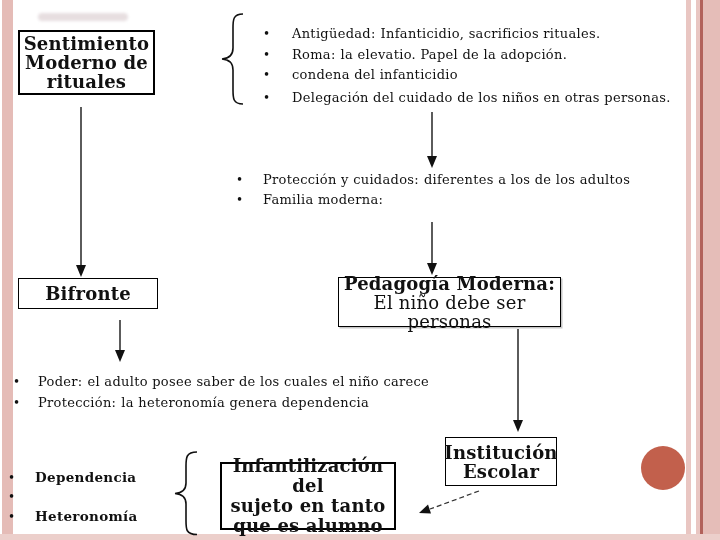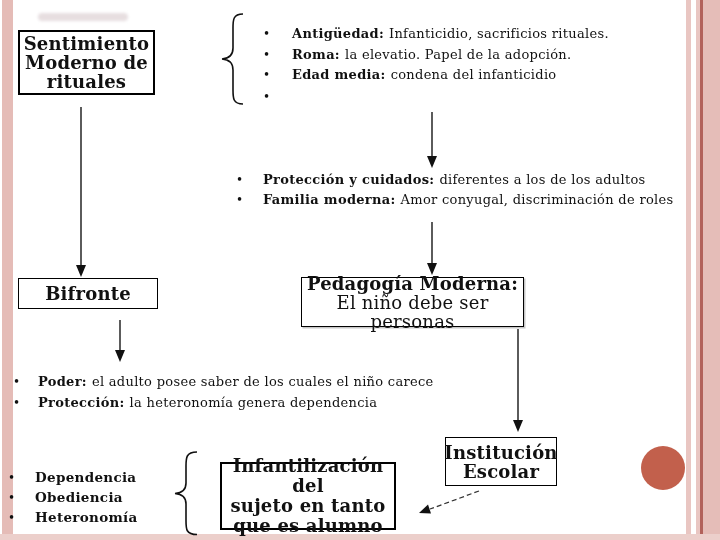--- a/index.html
+++ b/index.html
@@ -20,21 +20,21 @@
     display:flex;flex-direction:column;align-items:center;justify-content:center;
     text-align:center;font-weight:bold;font-size:18px;line-height:19px;
     letter-spacing:.2px;box-sizing:border-box;
   }
   .dbox.thick{border-width:2px;}
   .dbox .sub{font-weight:normal;}
   
   .blist{position:absolute;font-size:13px;letter-spacing:.3px;}
   .bitem{display:flex;align-items:baseline;}
   .bullet{display:inline-block;flex:0 0 auto;font-size:12px;}
-  .lbl{font-weight:bold;margin-right:5px;white-space:pre;}
+  .lbl{font-weight:normal;margin-right:5px;white-space:pre;}
   .lbl:empty{margin-right:0;}
   .txt{white-space:nowrap;}
   .blist.bold .txt,.blist.bold .lbl{font-weight:bold;}
   
   #connector-layer{position:absolute;left:0;top:0;pointer-events:none;}
 </style>
 </head>
 <body>
 
 <div class="vstripe" style="left:2px;width:11px;background:#E5BCB7;"></div>
@@ -72,21 +72,21 @@
 <div class="dbox thick" style="left:18px;top:30px;width:137px;height:65px;">
   <div>Sentimiento</div>
   <div>Moderno de</div>
   <div>rituales</div>
 </div>
 
 <div class="dbox" style="left:18px;top:278px;width:140px;height:31px;">
   <div>Bifronte</div>
 </div>
 
-<div class="dbox" style="left:301px;top:277px;width:223px;height:50px;box-shadow:1.5px 1.5px 0 rgba(130,130,130,0.45);">
+<div class="dbox" style="left:338px;top:277px;width:223px;height:50px;box-shadow:1.5px 1.5px 0 rgba(130,130,130,0.45);">
   <div>Pedagogía Moderna:</div>
   <div class="sub">El niño debe ser personas</div>
 </div>
 
 <div class="dbox" style="left:445px;top:437px;width:112px;height:49px;">
   <div>Institución</div>
   <div>Escolar</div>
 </div>
 
 <div class="dbox thick" style="left:220px;top:462px;width:176px;height:68px;line-height:20px;">
@@ -101,39 +101,38 @@
     <span class="lbl">Antigüedad:</span>
     <span class="txt">Infanticidio, sacrificios rituales.</span>
   </div>
   <div class="bitem">
     <span class="bullet" style="width:29px;">•</span>
     <span class="lbl">Roma:</span>
     <span class="txt">la elevatio. Papel de la adopción.</span>
   </div>
   <div class="bitem">
     <span class="bullet" style="width:29px;">•</span>
-    <span class="lbl">Edad media:</span>
     <span class="txt">condena del infanticidio</span>
   </div>
   <div class="bitem" style="margin-top:2px;">
     <span class="bullet" style="width:29px;">•</span>
     <span class="lbl"></span>
+    <span class="txt">Delegación del cuidado de los niños en otras personas.</span>
   </div>
 </div>
 
 <div class="blist" style="left:236px;top:170px;line-height:20px;">
   <div class="bitem">
     <span class="bullet" style="width:27px;">•</span>
     <span class="lbl">Protección y cuidados:</span>
     <span class="txt">diferentes a los de los adultos</span>
   </div>
   <div class="bitem">
     <span class="bullet" style="width:27px;">•</span>
     <span class="lbl">Familia moderna:</span>
-    <span class="txt">Amor conyugal, discriminación de roles</span>
   </div>
 </div>
 
 <div class="blist" style="left:13px;top:372px;line-height:19.5px;">
   <div class="bitem">
     <span class="bullet" style="width:25px;">•</span>
     <span class="lbl">Poder:</span>
     <span class="txt">el adulto posee saber de los cuales el niño carece</span>
   </div>
   <div class="bitem">
@@ -143,19 +142,18 @@
   </div>
 </div>
 
 <div class="blist bold" style="left:8px;top:468px;line-height:19px;font-size:13.5px;">
   <div class="bitem">
     <span class="bullet" style="width:27px;">•</span>
     <span class="txt">Dependencia</span>
   </div>
   <div class="bitem">
     <span class="bullet" style="width:27px;">•</span>
-    <span class="txt">Obediencia</span>
   </div>
   <div class="bitem">
     <span class="bullet" style="width:27px;">•</span>
     <span class="txt">Heteronomía</span>
   </div>
 </div>
 
 </body></html>

